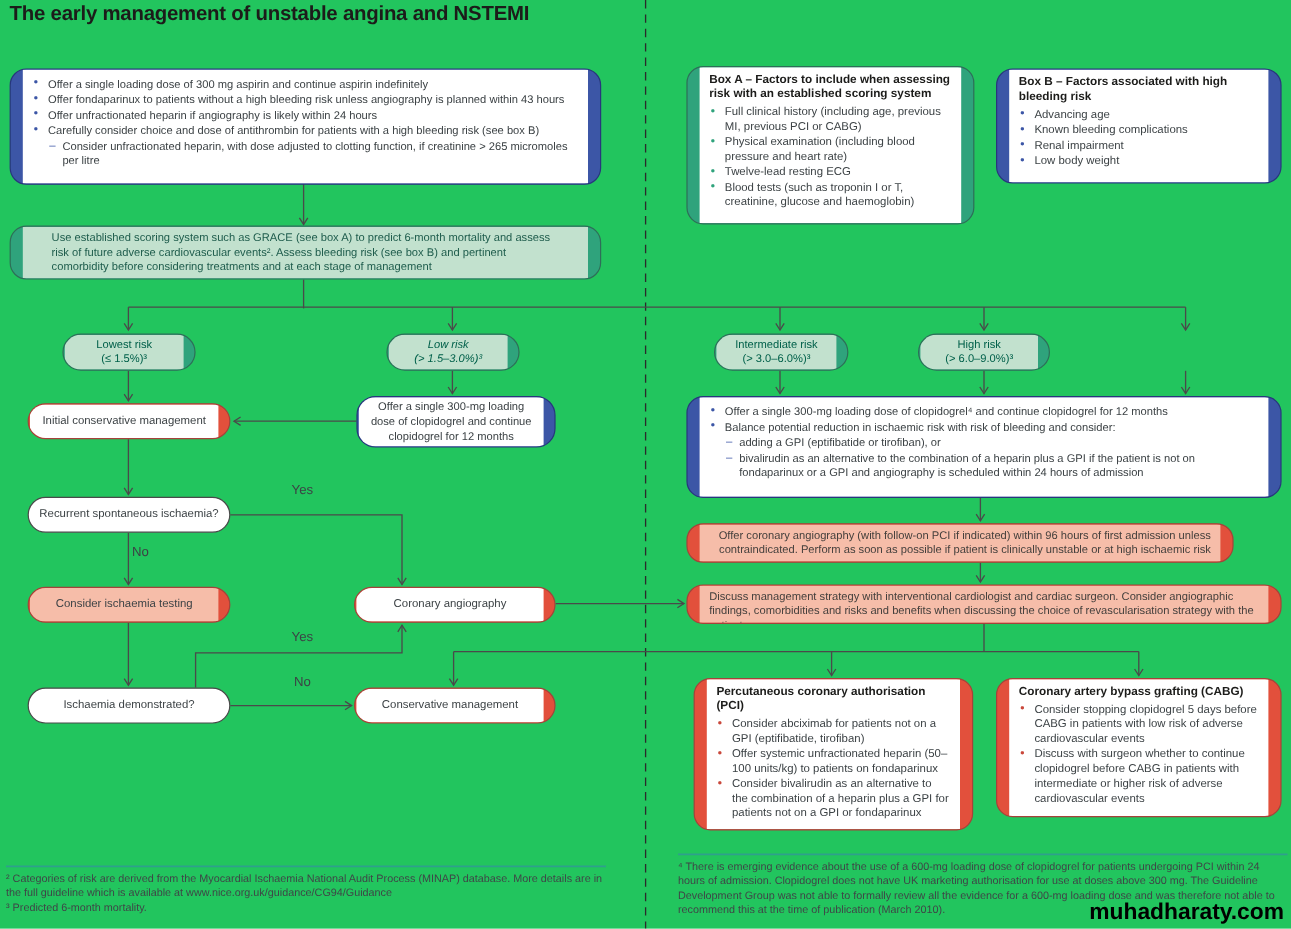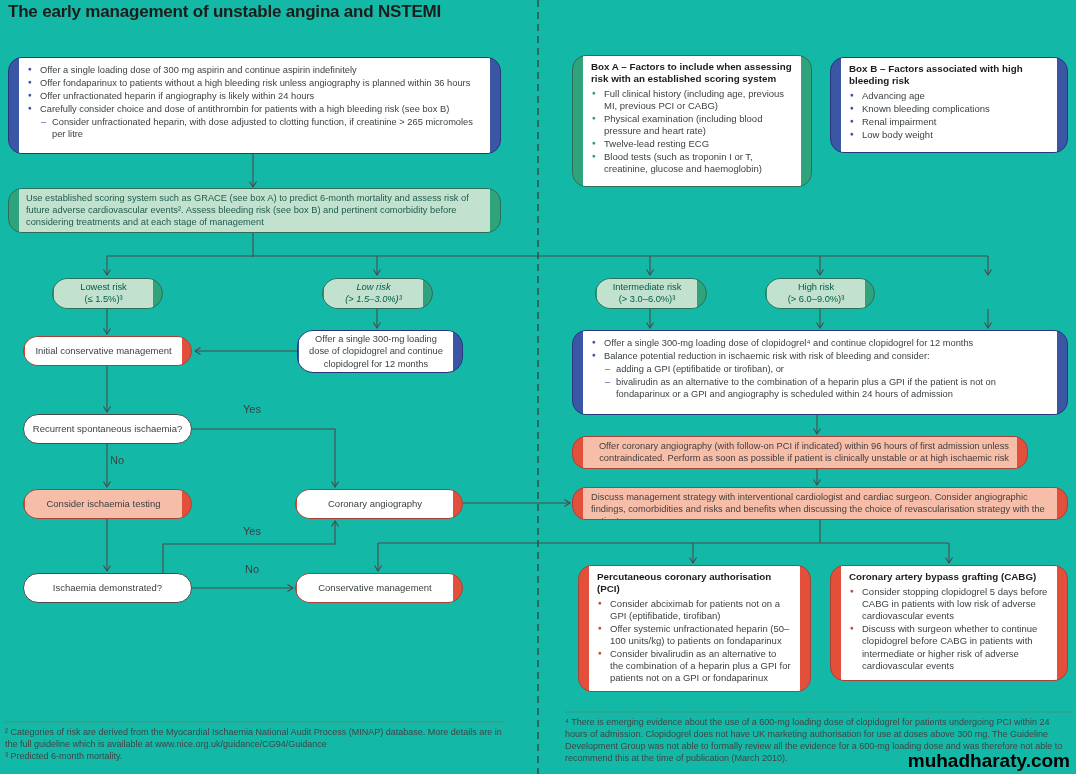--- a/index.html
+++ b/index.html
@@ -1,16 +1,16 @@
 <!DOCTYPE html>
 <html><head>
 <meta charset="utf-8">
 <style>
   html,body{margin:0;padding:0;background:#fff;overflow:hidden;}
-  .canvas{position:relative;width:1076px;height:774px;background:#14b8a6;
+  .canvas{position:relative;width:1076px;height:774px;background:#22c55e;
     font-family:"Liberation Sans",sans-serif;color:#3c4245;}
   svg.overlay{position:absolute;left:0;top:0;z-index:1;}
   .title{position:absolute;left:8px;top:2px;font-size:17px;font-weight:bold;color:#1c1c1a;z-index:2;letter-spacing:-0.2px;}
   .box{position:absolute;box-sizing:border-box;overflow:hidden;z-index:2;}
   .navy{background:#3c56a6;border:1.5px solid #28367c;border-radius:14px;}
   .greencap{background:#2fa37c;border:1.5px solid #2e6e58;border-radius:14px;}
   .redcap{background:#e2503c;border:1.5px solid #a5423a;border-radius:14px;}
   .rad16{border-radius:16px;}
   .inner{position:absolute;left:10px;right:10px;top:0;bottom:0;}
   .inner.narrow{left:1px;right:9px;}
@@ -100,21 +100,21 @@
         <path d="M945.5,557.5 L949,563 L952.5,557.5"></path>
       </g>
   </svg>
 
   <div class="title">The early management of unstable angina and NSTEMI</div>
 
   <div class="box navy" style="left:8px;top:57px;width:493px;height:97px;">
     <div class="inner white pad fxs">
       <ul class="blist b-navy">
         <li>Offer a single loading dose of 300 mg aspirin and continue aspirin indefinitely</li>
-        <li>Offer fondaparinux to patients without a high bleeding risk unless angiography is planned within 36 hours</li>
+        <li>Offer fondaparinux to patients without a high bleeding risk unless angiography is planned within 43 hours</li>
         <li>Offer unfractionated heparin if angiography is likely within 24 hours</li>
         <li>Carefully consider choice and dose of antithrombin for patients with a high bleeding risk (see box B)</li>
         <li class="dash">Consider unfractionated heparin, with dose adjusted to clotting function, if creatinine &gt; 265 micromoles per litre</li>
       </ul>
     </div>
   </div>
 
   <div class="box greencap" style="left:572px;top:55px;width:240px;height:132px;">
     <div class="inner white pad fs">
       <p class="boxtitle">Box A – Factors to include when assessing risk with an established scoring system</p>
@@ -133,21 +133,21 @@
       <ul class="blist b-navy">
         <li>Advancing age</li>
         <li>Known bleeding complications</li>
         <li>Renal impairment</li>
         <li>Low body weight</li>
       </ul>
     </div>
   </div>
 
   <div class="box greencap" style="left:8px;top:188px;width:493px;height:45px;">
-    <div class="inner mint fxs gracetext" style="padding:3px 7px;box-sizing:border-box;">Use established scoring system such as GRACE (see box A) to predict 6-month mortality and assess risk of future adverse cardiovascular events². Assess bleeding risk (see box B) and pertinent comorbidity before considering treatments and at each stage of management</div>
+    <div class="inner mint fxs gracetext" style="padding:3px 24px;box-sizing:border-box;">Use established scoring system such as GRACE (see box A) to predict 6-month mortality and assess risk of future adverse cardiovascular events². Assess bleeding risk (see box B) and pertinent comorbidity before considering treatments and at each stage of management</div>
   </div>
 
   <div class="box greencap rad16" style="left:52px;top:278px;width:111px;height:31px;">
     <div class="inner narrow mint ctr col pilltext">
       <span>Lowest risk</span>
       <span>(≤ 1.5%)³</span>
     </div>
   </div>
   <div class="box greencap rad16" style="left:322px;top:278px;width:111px;height:31px;font-style:italic;">
     <div class="inner narrow mint ctr col pilltext">

